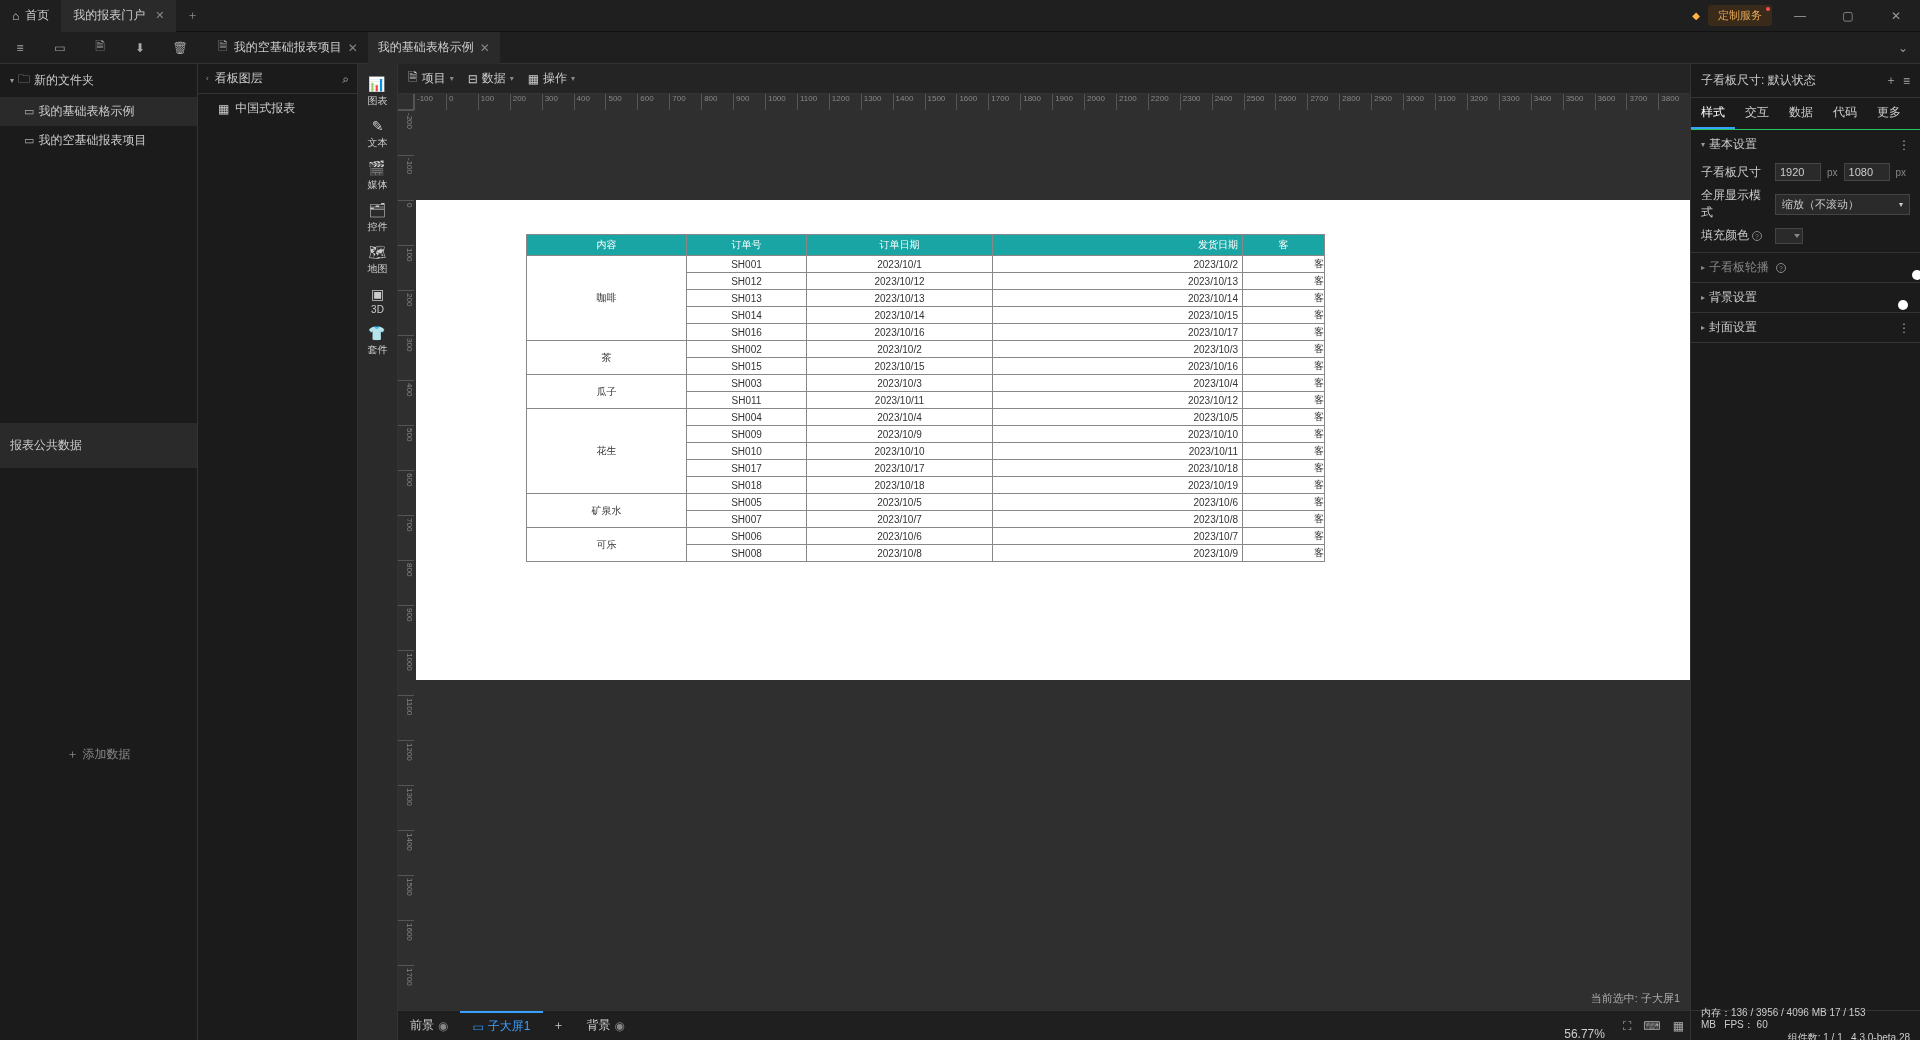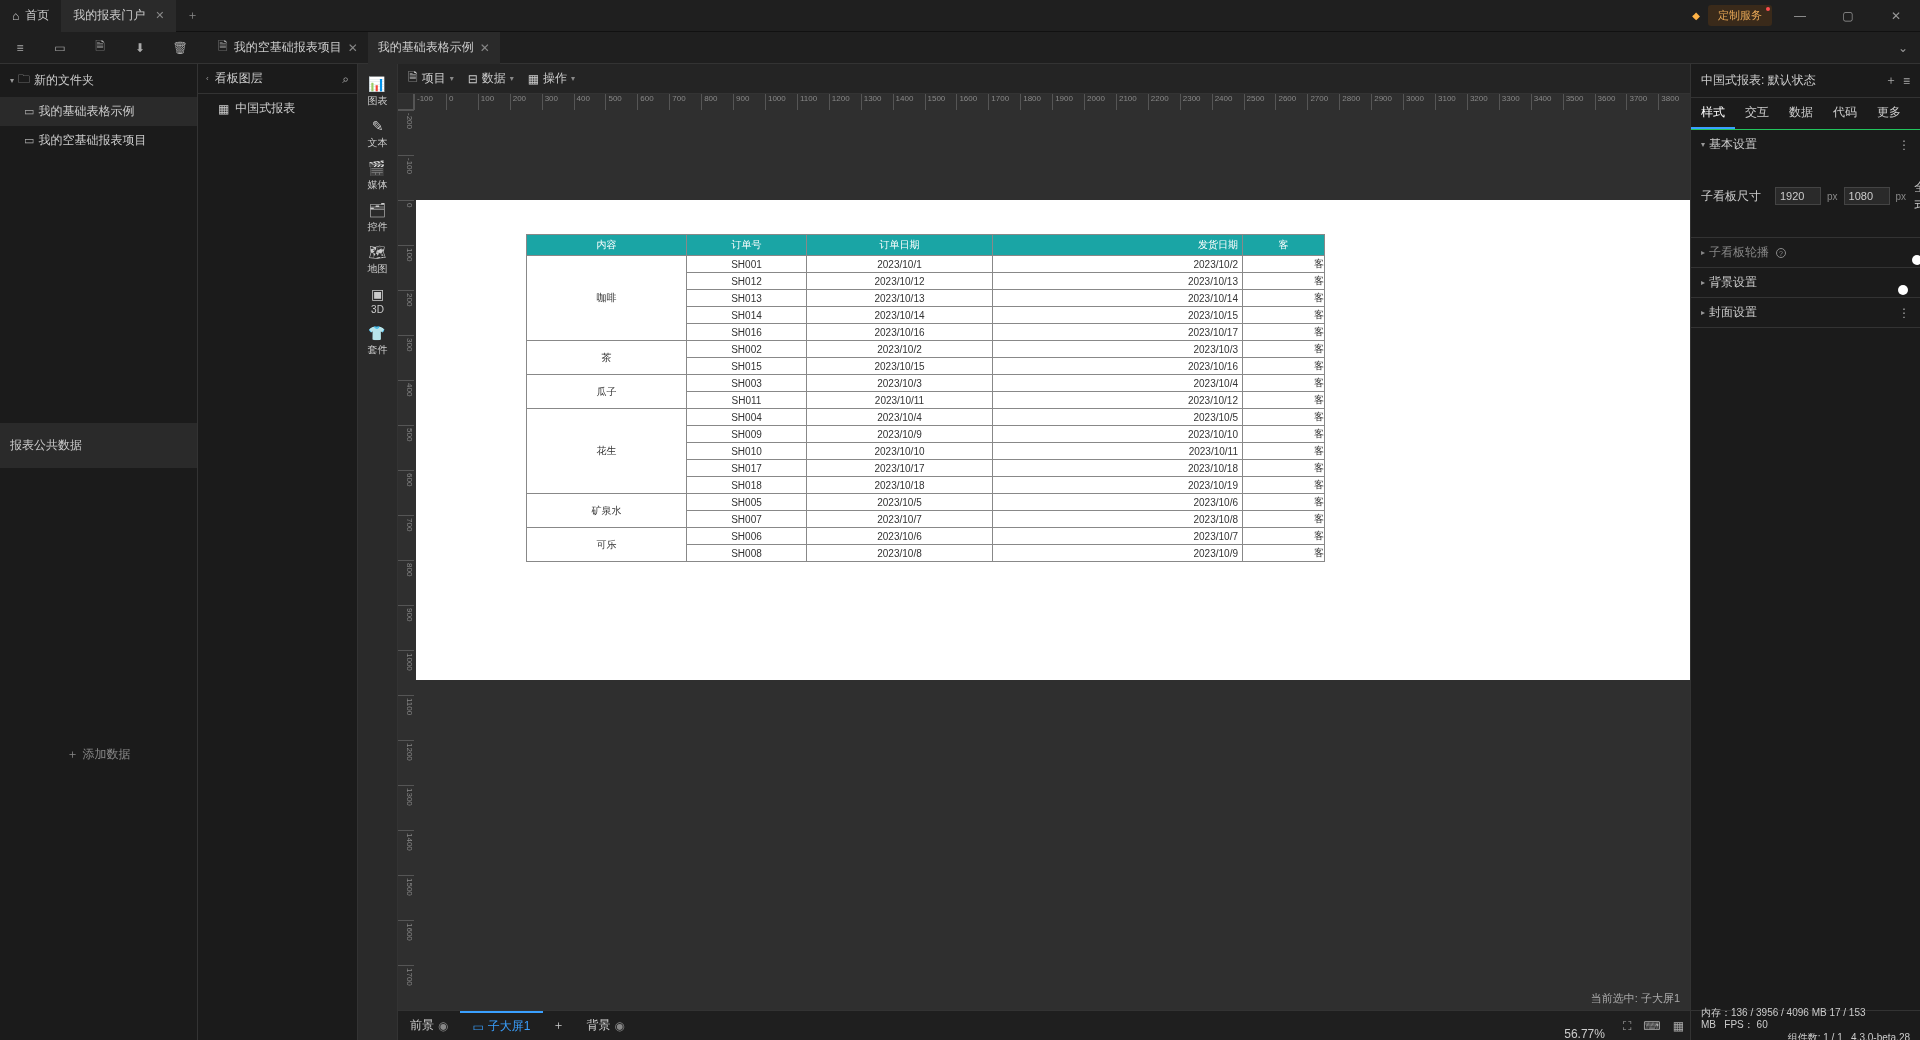--- a/index.html
+++ b/index.html
@@ -87,21 +87,21 @@
 .rightpane { width:230px; background:#1b1b1b; border-left:1px solid #333; display:flex; flex-direction:column; font-size:12px; }
 .statehdr { padding:8px 10px; display:flex; align-items:center; border-bottom:1px solid #333; }
 .statehdr .plus { margin-left:auto; color:#aaa; cursor:pointer; padding:0 6px; }
 .statehdr .menu { color:#aaa; cursor:pointer; }
 .proptabs { display:flex; border-bottom:1px solid #22c55e; }
 .proptabs .pt { padding:6px 10px; cursor:pointer; }
 .proptabs .pt.active { color:#fff; border-bottom:2px solid #3aa0ff; }
 .accordion { border-bottom:1px solid #333; }
 .acchdr { padding:6px 10px; display:flex; align-items:center; gap:4px; cursor:pointer; }
 .acchdr .amenu { margin-left:auto; color:#aaa; }
-.accbody { padding:4px 10px 8px; display:flex; flex-direction:row; gap:6px; }
+.accbody { padding:4px 10px 8px; display:flex; flex-direction:column; gap:6px; }
 .proprow { display:flex; align-items:center; gap:4px; }
 .proprow .plabel { flex:0 0 70px; color:#ccc; }
 .proprow .pinput { width:46px; background:#2a2a2a; border:1px solid #444; color:#ccc; padding:2px 4px; font-size:11px; }
 .proprow .punit { font-size:10px; color:#888; padding:0 2px; }
 .proprow .pselect { flex:1; background:#2a2a2a; border:1px solid #444; color:#ccc; padding:2px 6px; font-size:11px; display:flex; align-items:center; }
 .proprow .pselect .sc { margin-left:auto; font-size:8px; }
 .switch { width:26px; height:14px; border-radius:7px; position:relative; cursor:pointer; }
 .switch.off { background:#555; }
 .switch.on { background:#3aa0ff; }
 .switch::after { content:''; position:absolute; width:10px; height:10px; background:#fff; border-radius:50%; top:2px; }
@@ -459,21 +459,21 @@
         <div class="spacer"></div>
         <div class="zoom">56.77%</div>
         <div class="ricon">⛶</div>
         <div class="ricon">⌨</div>
         <div class="ricon">▦</div>
       </div>
     </div>
 
     <div class="rightpane">
       <div class="statehdr">
-        <span>中国式报表:</span>&nbsp;
+        <span>子看板尺寸:</span>&nbsp;
         <span>默认状态</span>
         <span class="plus">＋</span>
         <span class="menu">≡</span>
       </div>
       <div class="proptabs">
         <div class="pt active">样式</div>
         <div class="pt">交互</div>
         <div class="pt">数据</div>
         <div class="pt">代码</div>
         <div class="pt">更多</div>

